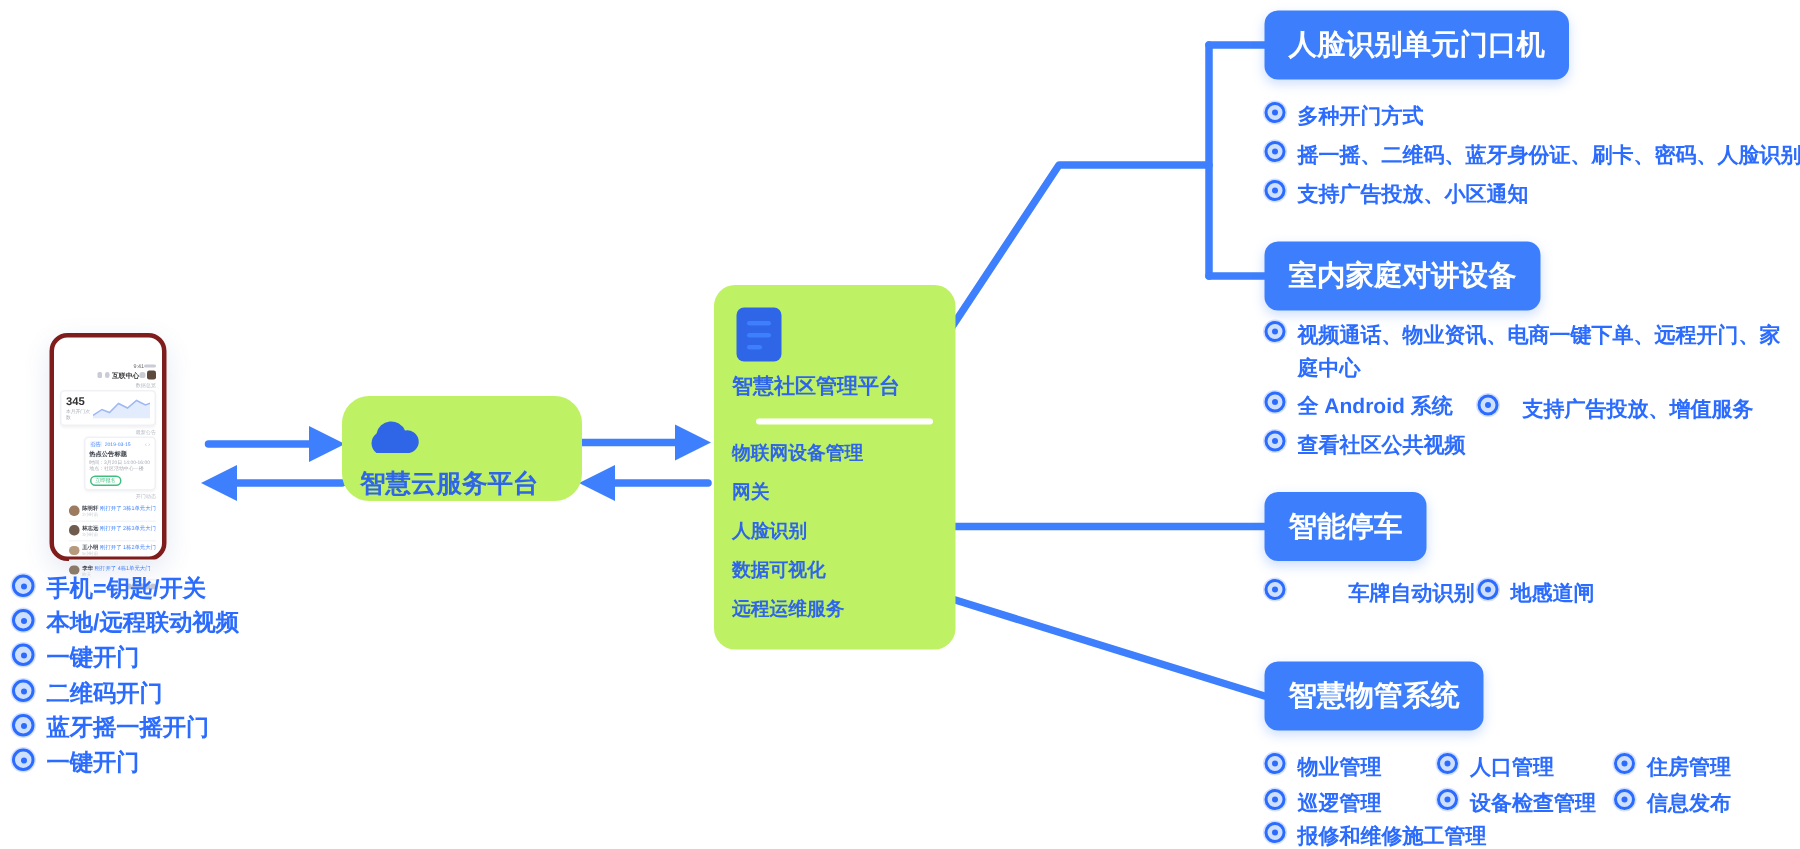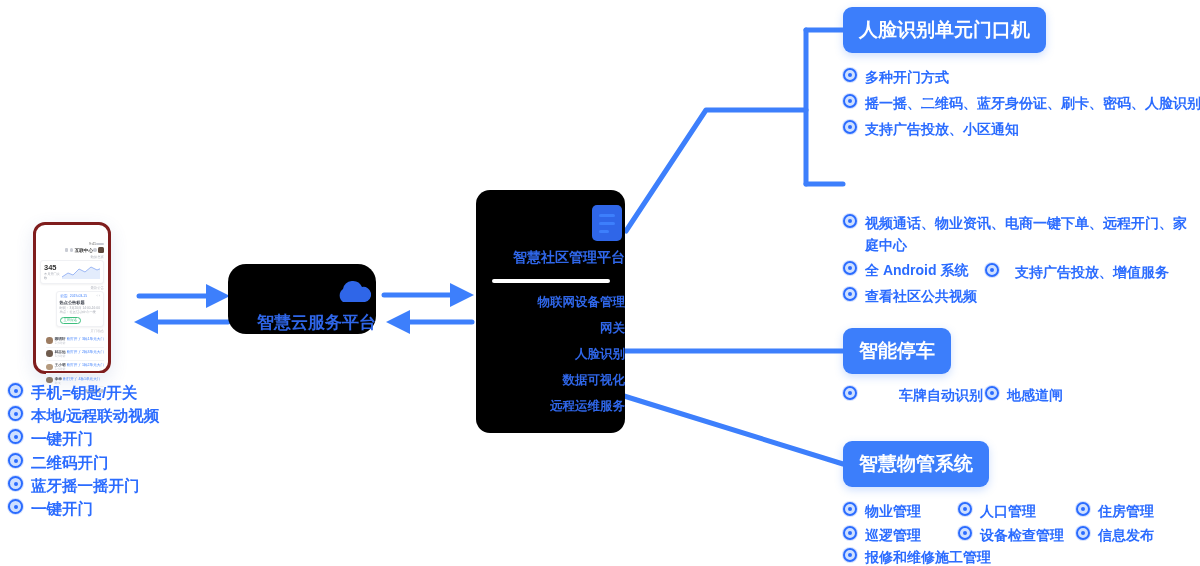--- a/index.html
+++ b/index.html
@@ -18,21 +18,21 @@
   
   .feature .ring{width:11px;height:11px;}
   .feature .btxt{font-size:15.5px;}
 
   
   .gtitle{position:absolute;background:#3c7efb;color:#fff;font-weight:bold;font-size:19px;
           display:flex;align-items:center;justify-content:center;border-radius:9px;z-index:2;
           box-shadow:0 3px 8px rgba(61,127,252,.25);white-space:nowrap;padding:0 16px;height:46px;}
 
   
-  .bluebox{position:absolute;background:#000000;border-radius:16px;z-index:2;display:flex;flex-direction:column;align-items:flex-end;}
+  .bluebox{position:absolute;background:#bef264;border-radius:16px;z-index:2;display:flex;flex-direction:column;align-items:flex-start;padding-left:12px;}
   .boxlabel{color:#2f66e8;font-weight:bold;}
   .divider{width:118px;height:4px;border-radius:2px;background:#ffffff;}
 
   
   .phone{position:absolute;left:33px;top:222px;width:78px;height:152px;background:#fff;border:3px solid #7f1d1d;
          border-radius:12px;box-shadow:0 6px 18px rgba(70,100,170,.14);z-index:2;
          padding:17px 4px;box-sizing:border-box;display:flex;flex-direction:column;font-size:4px;color:#3a3f4a;align-items:flex-end;}
   .p-status{display:flex;justify-content:space-between;align-items:center;font-size:3.6px;color:#666;}
   .p-header{display:flex;align-items:center;margin-top:1px;}
   .p-hicon{width:3.5px;height:3.5px;background:#c9ccd4;border-radius:1px;margin-right:1.5px;}
@@ -243,20 +243,21 @@
       </span>
     <span class="btxt">摇一摇、二维码、蓝牙身份证、刷卡、密码、人脸识别</span>
   </div>
   <div class="bullet" style="left:843px;top:118px;">
     <span class="ring">
         <span class="dot"></span>
       </span>
     <span class="btxt">支持广告投放、小区通知</span>
   </div>
 
+  <div class="gtitle" style="left:843px;top:161px;">室内家庭对讲设备</div>
   <div class="bullet" style="left:843px;top:259px;">
     <span class="ring">
         <span class="dot"></span>
       </span>
     <span class="btxt">全 Android 系统</span>
   </div>
   <div class="bullet wrap" style="left:843px;top:212px;width:350px;">
     <span class="ring">
         <span class="dot"></span>
       </span>

